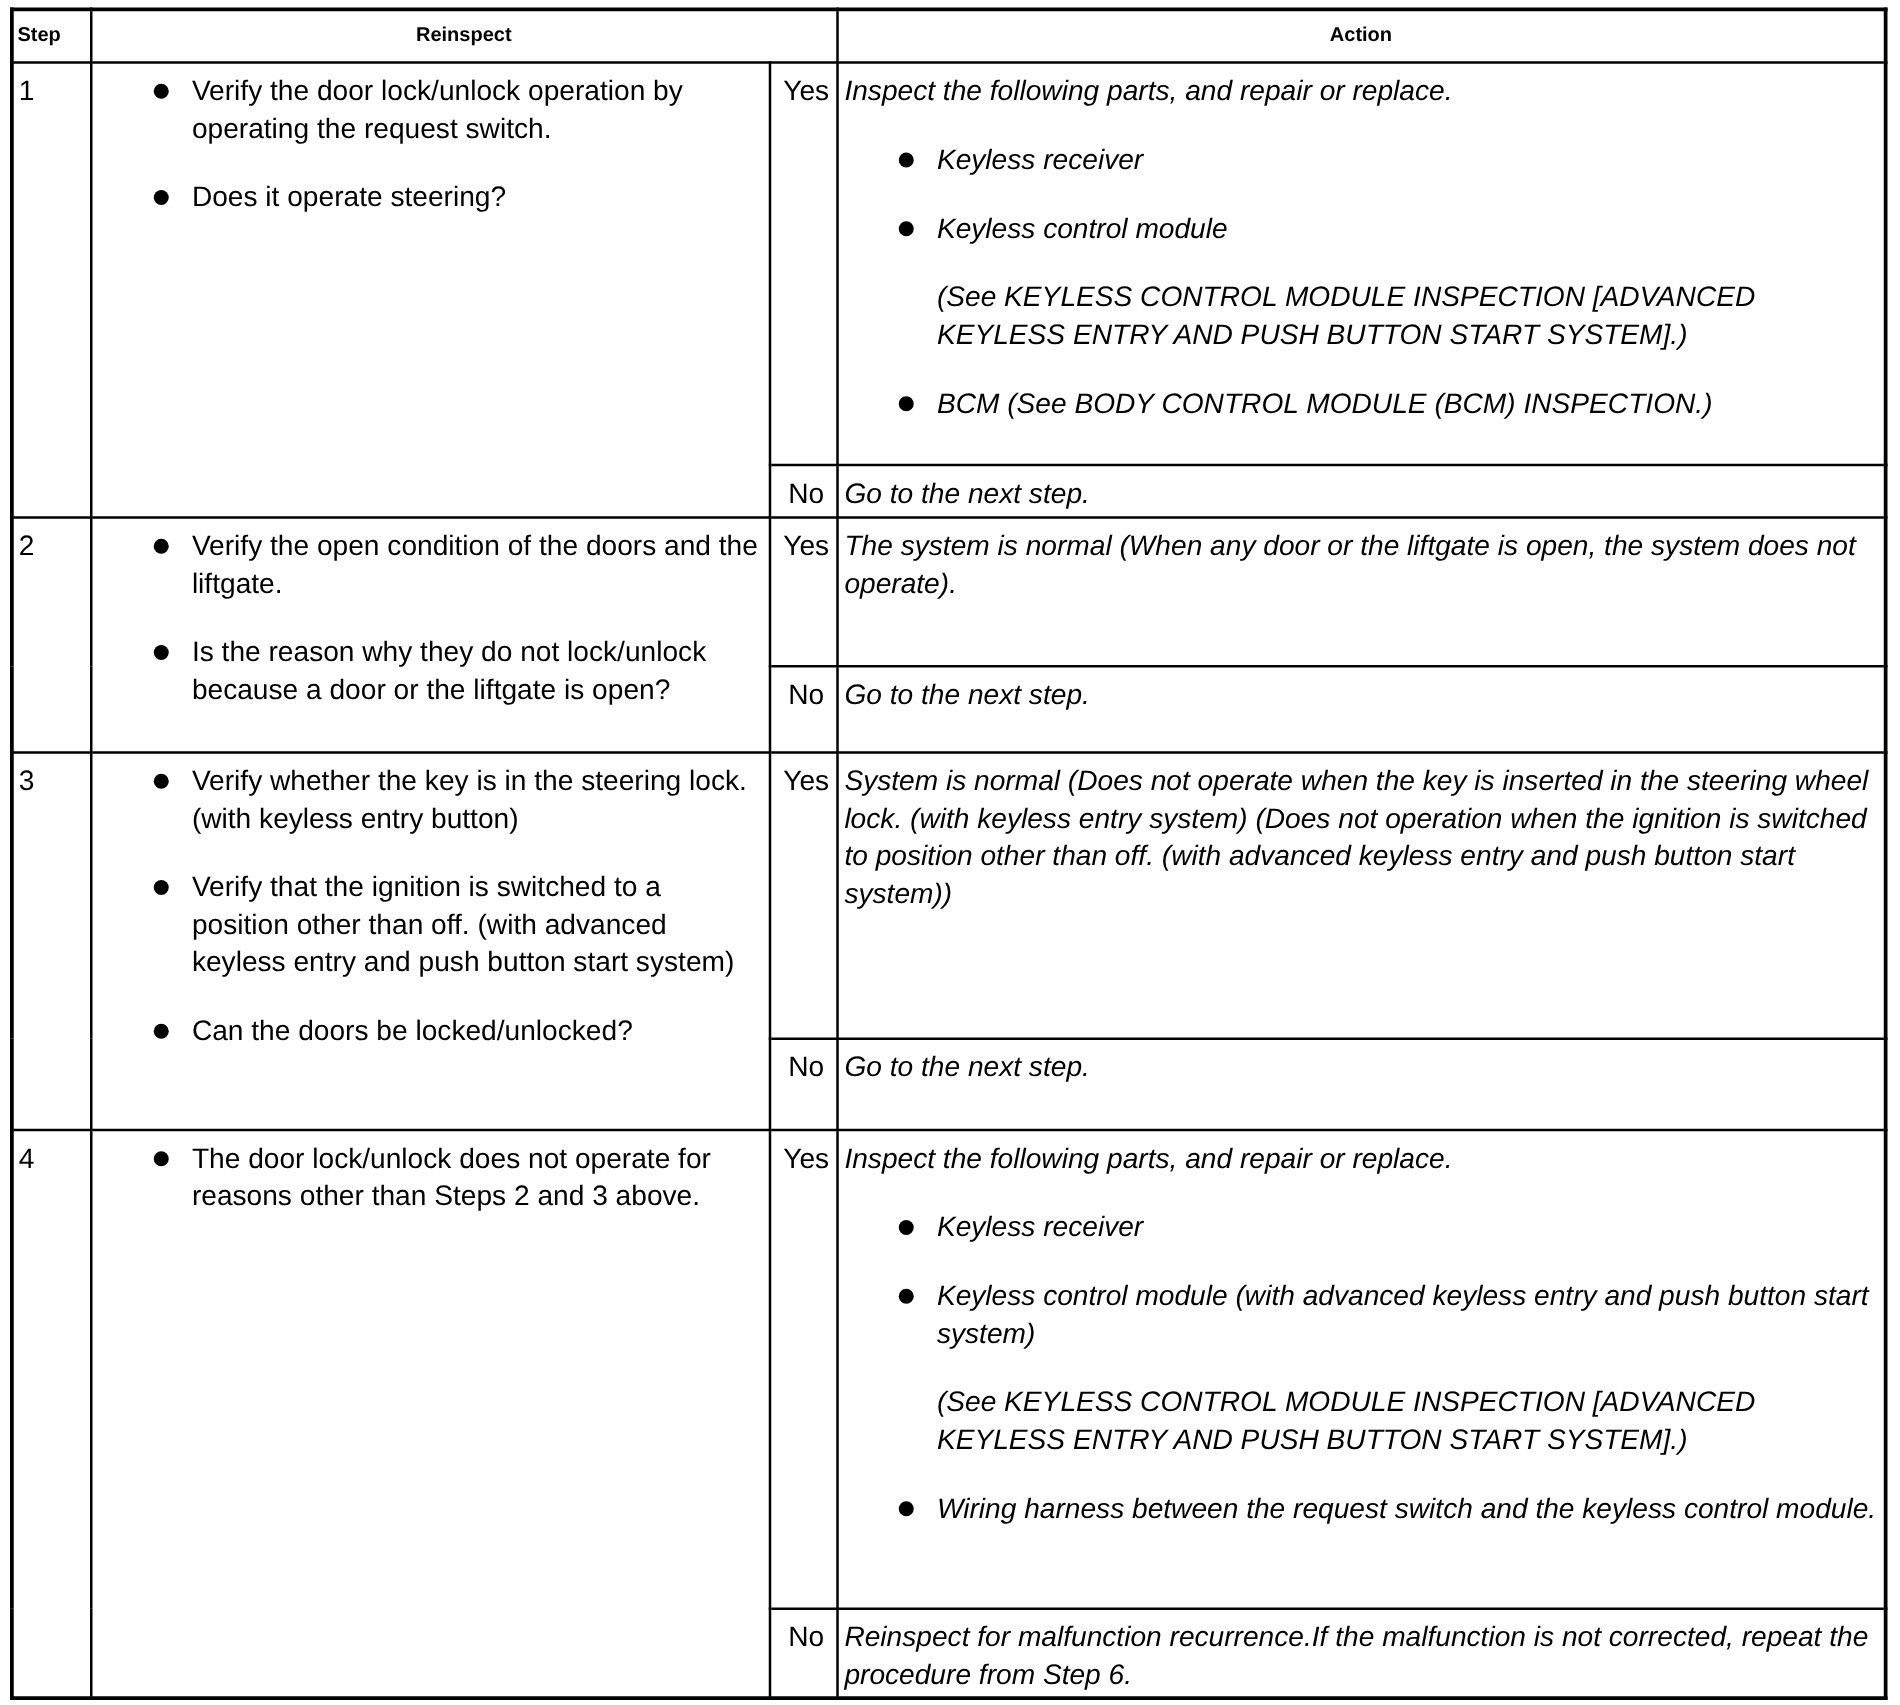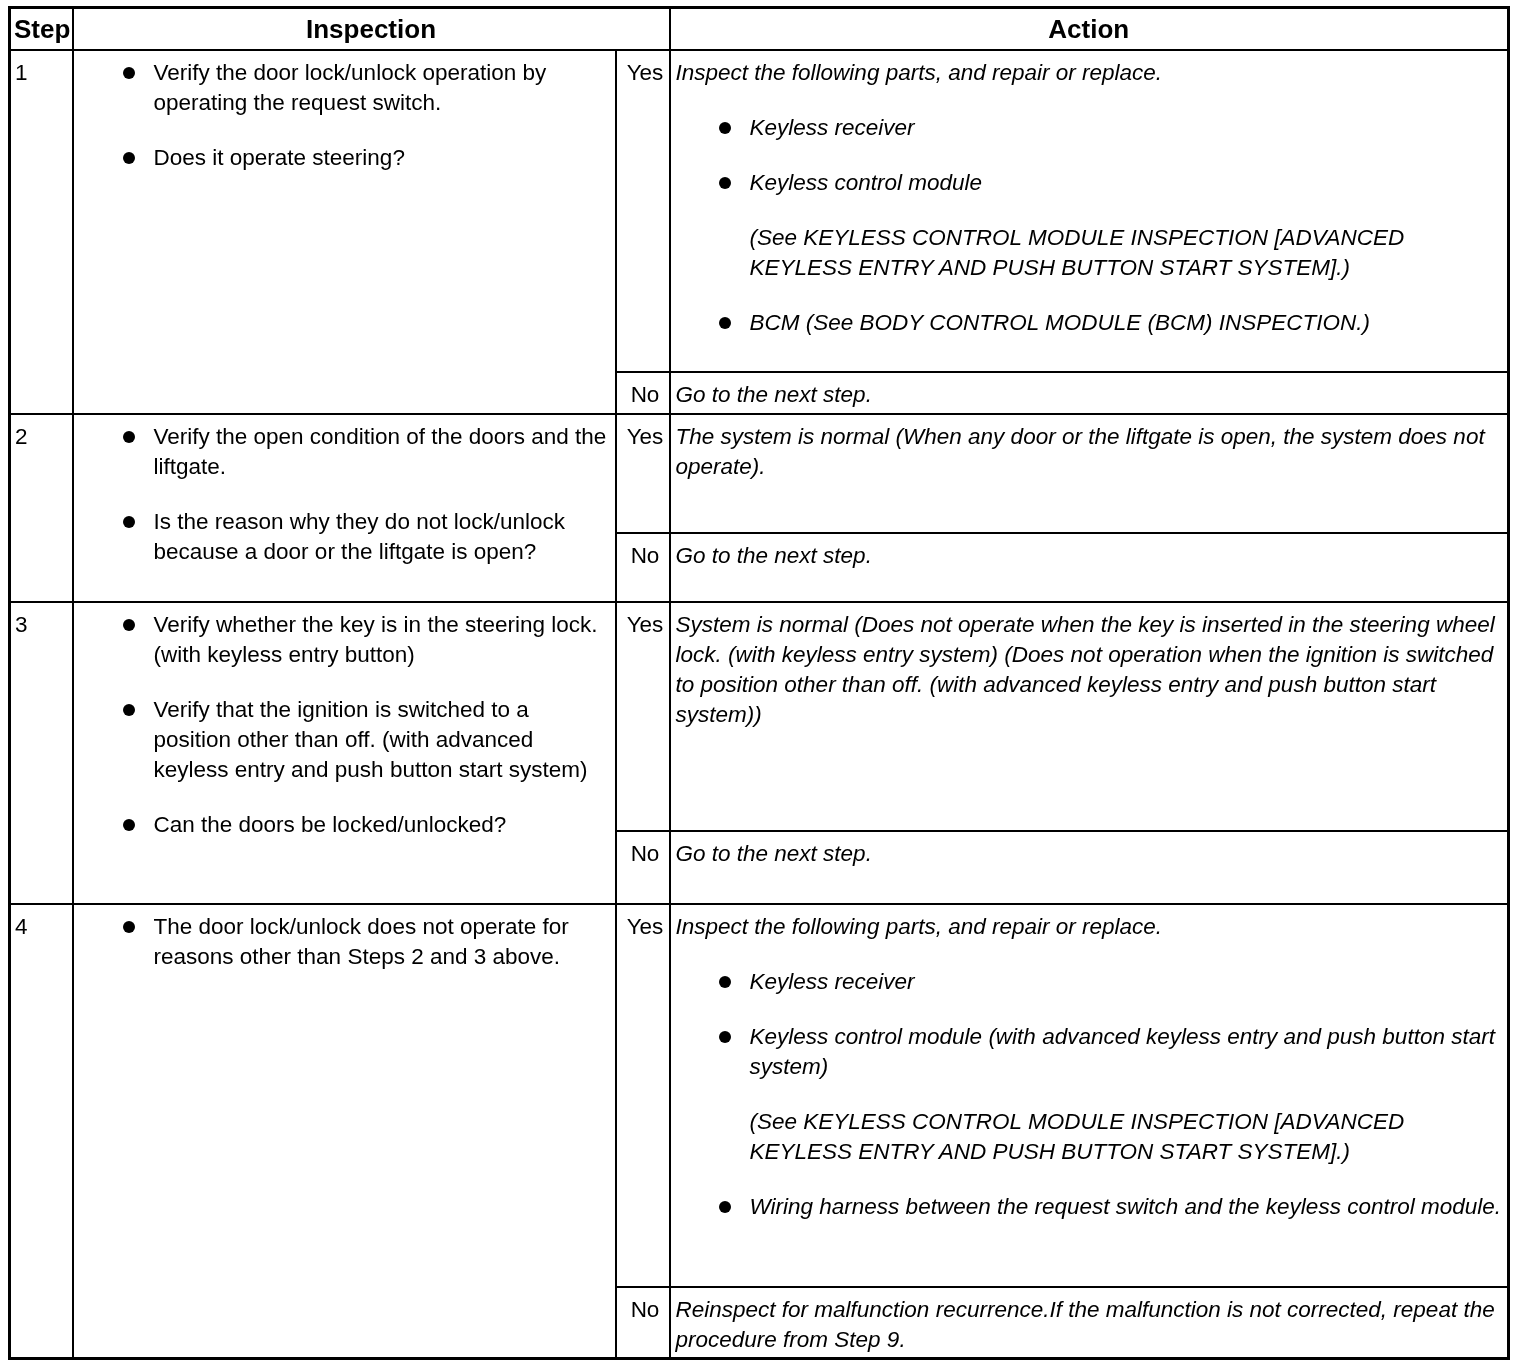--- a/index.html
+++ b/index.html
@@ -7,21 +7,21 @@
          font-family: "Liberation Sans", sans-serif; color: #000; }
   table.diag {
     position: absolute; left: 8px; top: 6px;
     width: 1499px; border-collapse: collapse;
     border: 3px solid #000; table-layout: fixed;
     font-size: 22.5px; line-height: 30px;
   }
   table.diag td, table.diag th {
     border: 2px solid #000; vertical-align: top; padding: 0;
   }
-  th { font-weight: bold; text-align: center; height: 40px; vertical-align: middle !important; font-size: 26px; }
+  th { font-weight: bold; text-align: center; height: 40px; vertical-align: middle !important; font-size: 16px; }
   th.step-h { text-align: left; padding-left: 3px !important; }
   col.c-step { width: 63px; }
   col.c-insp { width: 543px; }
   col.c-yn { width: 54px; }
   col.c-act { width: 839px; }
   .stepnum { padding: 7px 0 0 4px !important; }
   .yn { padding: 7px 0 0 5px !important; text-align: center; }
   .act { padding: 7px 4px 0 5px !important; font-style: italic; }
   .insp { padding: 7px 8px 0 0 !important; }
   ul.bul { list-style: none; margin: 0; padding: 0; }
@@ -41,21 +41,21 @@
 <table class="diag">
   <colgroup>
       <col class="c-step">
       <col class="c-insp">
       <col class="c-yn">
       <col class="c-act">
     </colgroup>
   <thead>
     <tr>
       <th class="step-h">Step</th>
-      <th colspan="2">Inspection</th>
+      <th colspan="2">Reinspect</th>
       <th>Action</th>
     </tr>
   </thead>
   <tbody>
 
     <tr style="height:322px">
       <td rowspan="2" class="stepnum">1</td>
       <td rowspan="2" class="insp">
         <ul class="bul">
           <li><span class="dot"></span><span>Verify the door lock/unlock operation by operating the request switch.</span></li>
@@ -128,16 +128,16 @@
           <li style="margin-bottom:25px"><span class="dot"></span><span>Keyless control module (with advanced keyless entry and push button start system)</span></li>
         </ul>
         <div class="note">(See KEYLESS CONTROL MODULE INSPECTION [ADVANCED KEYLESS ENTRY AND PUSH BUTTON START SYSTEM].)</div>
         <ul class="bul">
           <li><span class="dot"></span><span>Wiring harness between the request switch and the keyless control module.</span></li>
         </ul>
       </td>
     </tr>
     <tr style="height:71px">
       <td class="yn">No</td>
-      <td class="act">Reinspect for malfunction recurrence.If the malfunction is not corrected, repeat the procedure from Step 9.</td>
+      <td class="act">Reinspect for malfunction recurrence.If the malfunction is not corrected, repeat the procedure from Step 6.</td>
     </tr>
   </tbody>
 </table>
 
 </body></html>

